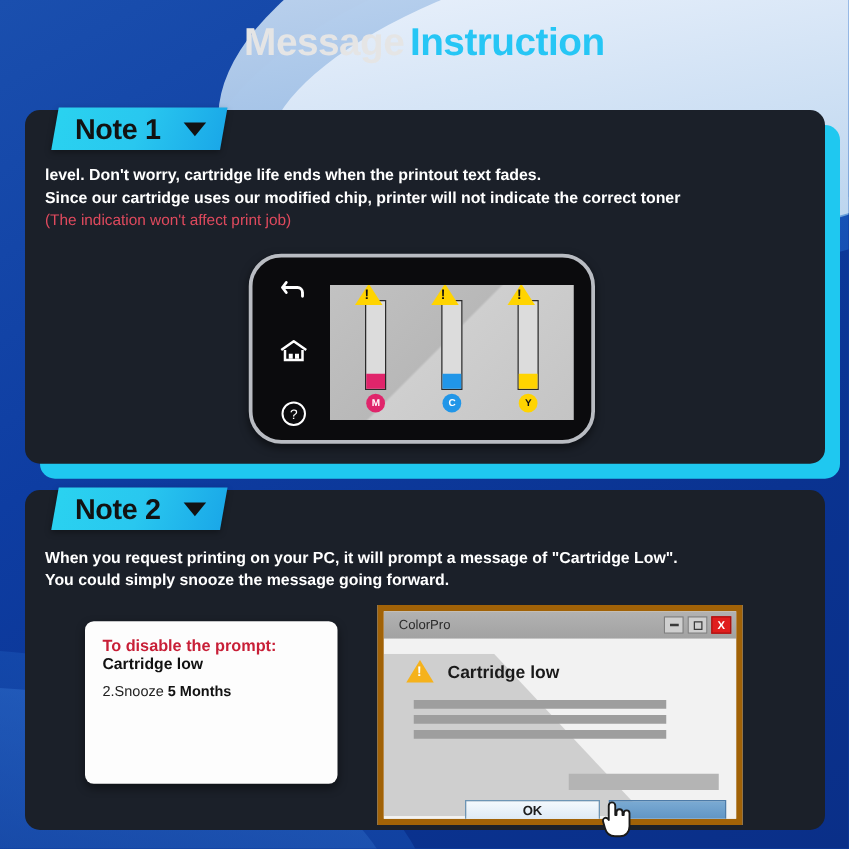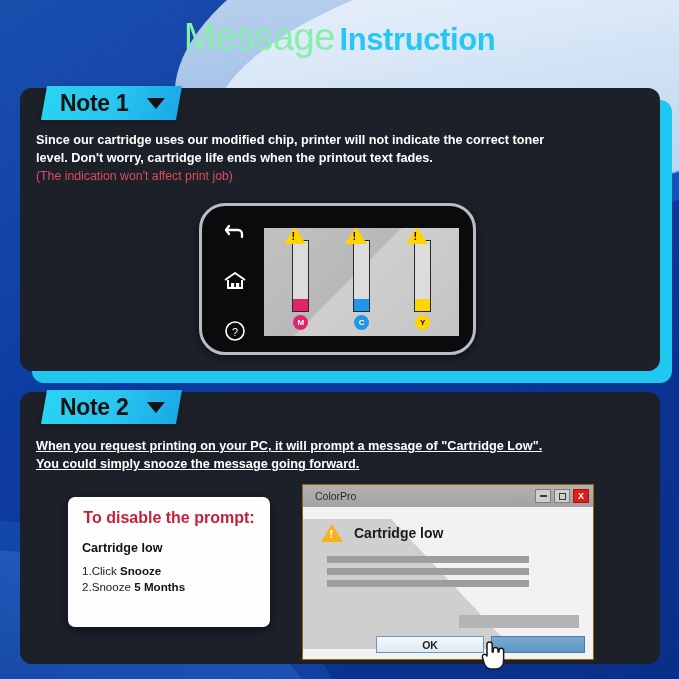--- a/index.html
+++ b/index.html
@@ -26,21 +26,21 @@
          background:linear-gradient(180deg,#2f7fd8 0%,#1a5ec2 100%);
          transform:rotate(-10deg); }
   .sw5 { width:600px; height:300px; left:-250px; bottom:-150px;
          background:linear-gradient(180deg,#154bad 0%,#0d3895 100%);
          transform:rotate(12deg); opacity:.8; }
   .sw6 { width:520px; height:240px; left:-200px; bottom:-120px;
          background:linear-gradient(180deg,#2a66c4 0%,#13439f 100%);
          transform:rotate(12deg); opacity:.6; }
   
   #header { position:absolute; top:16px; left:0; right:0; text-align:center; z-index:6; }
-  #header .t1 { font-size:38px; font-weight:normal; color:#86efac; letter-spacing:-.4px; }
+  #header .t1 { font-size:31px; font-weight:bold; color:#e5e5e5; letter-spacing:-.4px; }
   #header .t2 { font-size:31px; font-weight:bold; color:#26c6f5; letter-spacing:-.4px; }
   
   .card { position:absolute; background:#1b2029; border-radius:12px; z-index:4; }
   #card1 { left:20px; top:88px; width:640px; height:283px; }
   #card2 { left:20px; top:392px; width:640px; height:272px; }
   .cyan-corner { position:absolute; z-index:3; background:#1fc8f0; border-radius:12px; }
   #cyan1 { left:32px; top:100px; width:640px; height:283px; }
   
   .note-banner {
     position:absolute; z-index:7; height:34px;
@@ -55,21 +55,21 @@
     transform:skewX(10deg); font-size:23px; font-weight:bold; color:#121212; letter-spacing:-.3px;
   }
   .note-banner .caret {
     transform:skewX(10deg);
     width:0;height:0;border-left:9px solid transparent;border-right:9px solid transparent;
     border-top:11px solid #121212;
   }
   
   .note-body { position:absolute; z-index:6; color:#ffffff; font-size:12.7px; font-weight:bold; line-height:1.45; }
   #body1 { left:36px; top:131px; width:628px; }
-  #body2 { left:36px; top:437px; width:628px;text-decoration:underline; }
+  #body2 { left:36px; top:437px; width:628px; }
   .note-sub { color:#e04a5e; font-size:12.3px; font-weight:normal; }
   
   #printer {
     position:absolute; z-index:7; left:199px; top:203px; width:277px; height:152px;
     background:#0b0b0d; border:3px solid #b9bcc2; border-radius:26px;
     box-shadow:0 3px 7px rgba(0,0,0,.5);
   }
   #printer .sidebar { position:absolute; left:14px; top:16px; width:38px; height:120px;
       display:flex; flex-direction:column; align-items:center; justify-content:space-between; }
   #printer .sidebar svg { display:block; }
@@ -85,27 +85,27 @@
   .tube { width:17px; height:72px; border:1px solid #2a2a2a; background:#dcdcdc;
           display:flex; flex-direction:column; justify-content:flex-end; }
   .fill { width:100%; height:12px; }
   .badge { width:15px; height:15px; border-radius:50%; margin-top:3px;
            display:flex; align-items:center; justify-content:center;
            font-size:8px; font-weight:bold; color:#fff; letter-spacing:-.5px; }
   
   #tipcard { position:absolute; z-index:7; left:68px; top:497px; width:202px; height:130px;
       background:#fdfdfd; border-radius:7px; padding:12px 14px;
       box-shadow:0 3px 8px rgba(0,0,0,.45); }
-  #tipcard .h { color:#c81f37; font-size:16px; font-weight:bold; margin-bottom:14px;text-align:center; }
+  #tipcard .h { color:#c81f37; font-size:13px; font-weight:bold; margin-bottom:0; }
   #tipcard .sub { color:#111; font-size:12.6px; font-weight:bold; margin-bottom:8px; }
   #tipcard ol { list-style:none; font-size:11.6px; color:#222; line-height:1.42; }
   #tipcard ol b { font-weight:bold; color:#111; }
   
   #dialog { position:absolute; z-index:7; left:302px; top:484px; width:292px; height:176px;
-      background:#f0f0f0; border:1px solid #a16207; overflow:hidden; }
+      background:#f0f0f0; border:5px solid #a16207; overflow:hidden; }
   #titlebar { height:22px; background:linear-gradient(180deg,#b2b2b2 0%,#a2a2a2 100%);
       display:flex; align-items:center; justify-content:space-between; padding:0 4px 0 12px; }
   #titlebar .tt { font-size:10.5px; color:#2b2b2b; }
   .winbtns { display:flex; gap:3px; }
   .wb { width:16px; height:14px; border:1px solid #7e7e7e; background:#cfcfcf;
         display:flex; align-items:center; justify-content:center; font-size:8px; color:#333; }
   .wb.close { background:#e01d1d; border-color:#a91212; color:#fff; font-weight:bold; font-size:9px; }
   .wb .dash { width:7px; height:2px; background:#3a3a3a; }
   .wb .sq { width:7px; height:7px; border:1.5px solid #3a3a3a; }
   #dlgbody { position:relative; height:154px; background:#f2f2f2; }
@@ -149,22 +149,22 @@
 
 <div id="cyan1" class="cyan-corner"></div>
 <div id="card1" class="card"></div>
 
 <div id="banner1" class="note-banner">
   <span class="lbl">Note 1</span>
   <span class="caret"></span>
 </div>
 
 <div id="body1" class="note-body">
+  <div>level. Don't worry, cartridge life ends when the printout text fades.</div>
   <div>Since our cartridge uses our modified chip, printer will not indicate the correct toner</div>
-  <div>level. Don't worry, cartridge life ends when the printout text fades.</div>
   <div class="note-sub">(The indication won't affect print job)</div>
 </div>
 
 <div id="printer">
   <div class="sidebar">
     <span>
       <svg width="24" height="20" viewBox="0 0 24 20">
           <path d="M6 4 L3 8 L6 12" stroke="#fff" stroke-width="2.3" fill="none" stroke-linecap="round" stroke-linejoin="round"></path>
           <path d="M3.4 8 H15 a4 4 0 0 1 4 4 v3" stroke="#fff" stroke-width="2.3" fill="none" stroke-linecap="round"></path>
         </svg>
@@ -220,21 +220,20 @@
 
 <div id="body2" class="note-body">
   <div>When you request printing on your PC, it will prompt a message of "Cartridge Low".</div>
   <div>You could simply snooze the message going forward.</div>
 </div>
 
 <div id="tipcard">
   <div class="h">To disable the prompt:</div>
   <div class="sub">Cartridge low</div>
   <ol>
-    <li><span>1.</span><span>Click </span><b>Snooze</b><span></span></li>
     <li><span>2.</span><span>Snooze </span><b>5 Months</b><span></span></li>
   </ol>
 </div>
 
 <div id="dialog">
   <div id="titlebar">
     <span class="tt">ColorPro</span>
     <span class="winbtns">
       <span class="wb">
           <span class="dash"></span>

